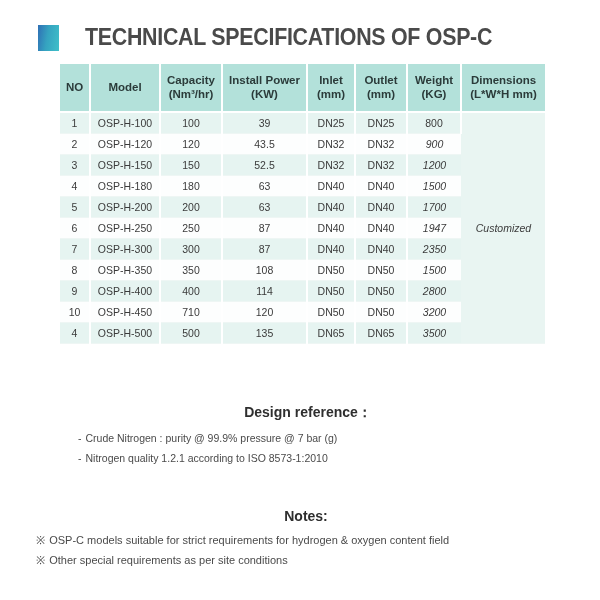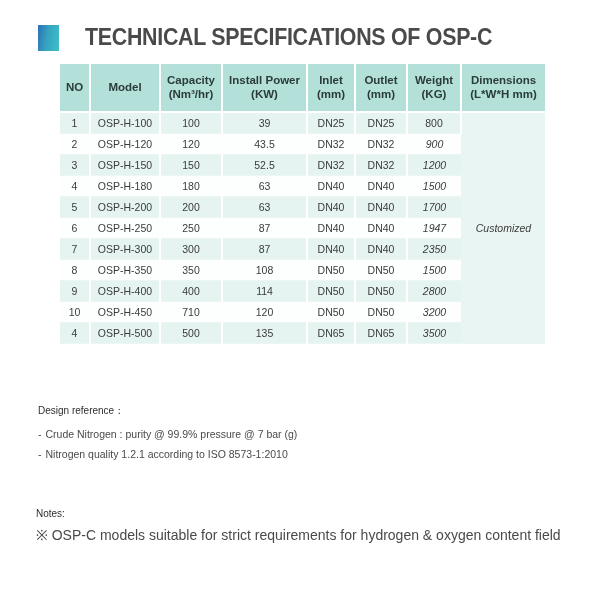--- a/index.html
+++ b/index.html
@@ -109,49 +109,51 @@
   col.c-dim   { width: 84px; }
 
   
   .design-block {
     position: absolute;
     left: 38px;
     top: 404px;
     width: 540px;
   }
   .block-heading {
-    font-size: 10px;
-    font-weight: normal;
+    font-size: 14px;
+    font-weight: bold;
     color: #2e2e2e;
     margin-bottom: 6px;
+    text-align: center;
   }
   .design-cols {
     display: flex;
     gap: 0px;
   }
   .design-col-left  { width: 290px; }
   .design-col-right { width: 250px; }
   .ref-line {
     font-size: 10.5px;
     color: #4a4a4a;
     line-height: 20px;
     white-space: nowrap;
+    margin-left: 40px;
   }
   .ref-line .dash { margin-right: 4px; }
   sub { font-size: 7.5px; vertical-align: baseline; position: relative; top: 2px; }
 
   
   .notes-block {
     position: absolute;
     left: 36px;
     top: 508px;
     width: 540px;
   }
   .note-line {
-    font-size: 14px;
+    font-size: 11px;
     color: #4a4a4a;
     line-height: 20px;
     white-space: nowrap;
   }
   .note-line .mark { margin-right: 4px; }
 </style>
 </head>
 <body>
 
 <div class="page">
@@ -319,16 +321,17 @@
           <div class="ref-line"><span class="dash">-</span><span>Crude Nitrogen : purity @ 99.9%  pressure @ 7 bar (g)</span></div>
           <div class="ref-line"><span class="dash">-</span><span>Nitrogen quality 1.2.1 according to ISO 8573-1:2010</span></div>
         </div>
     </div>
   </div>
 
   <div class="notes-block">
     <div class="block-heading">Notes:</div>
     <div id="notes-list">
         <div class="note-line"><span class="mark">※</span><span>OSP-C models suitable for strict requirements for hydrogen &amp; oxygen content field</span></div>
+        <div class="note-line"><span class="mark">※</span><span>Other special requirements as per site conditions</span></div>
       </div>
   </div>
 
 </div>
 
 </body></html>

